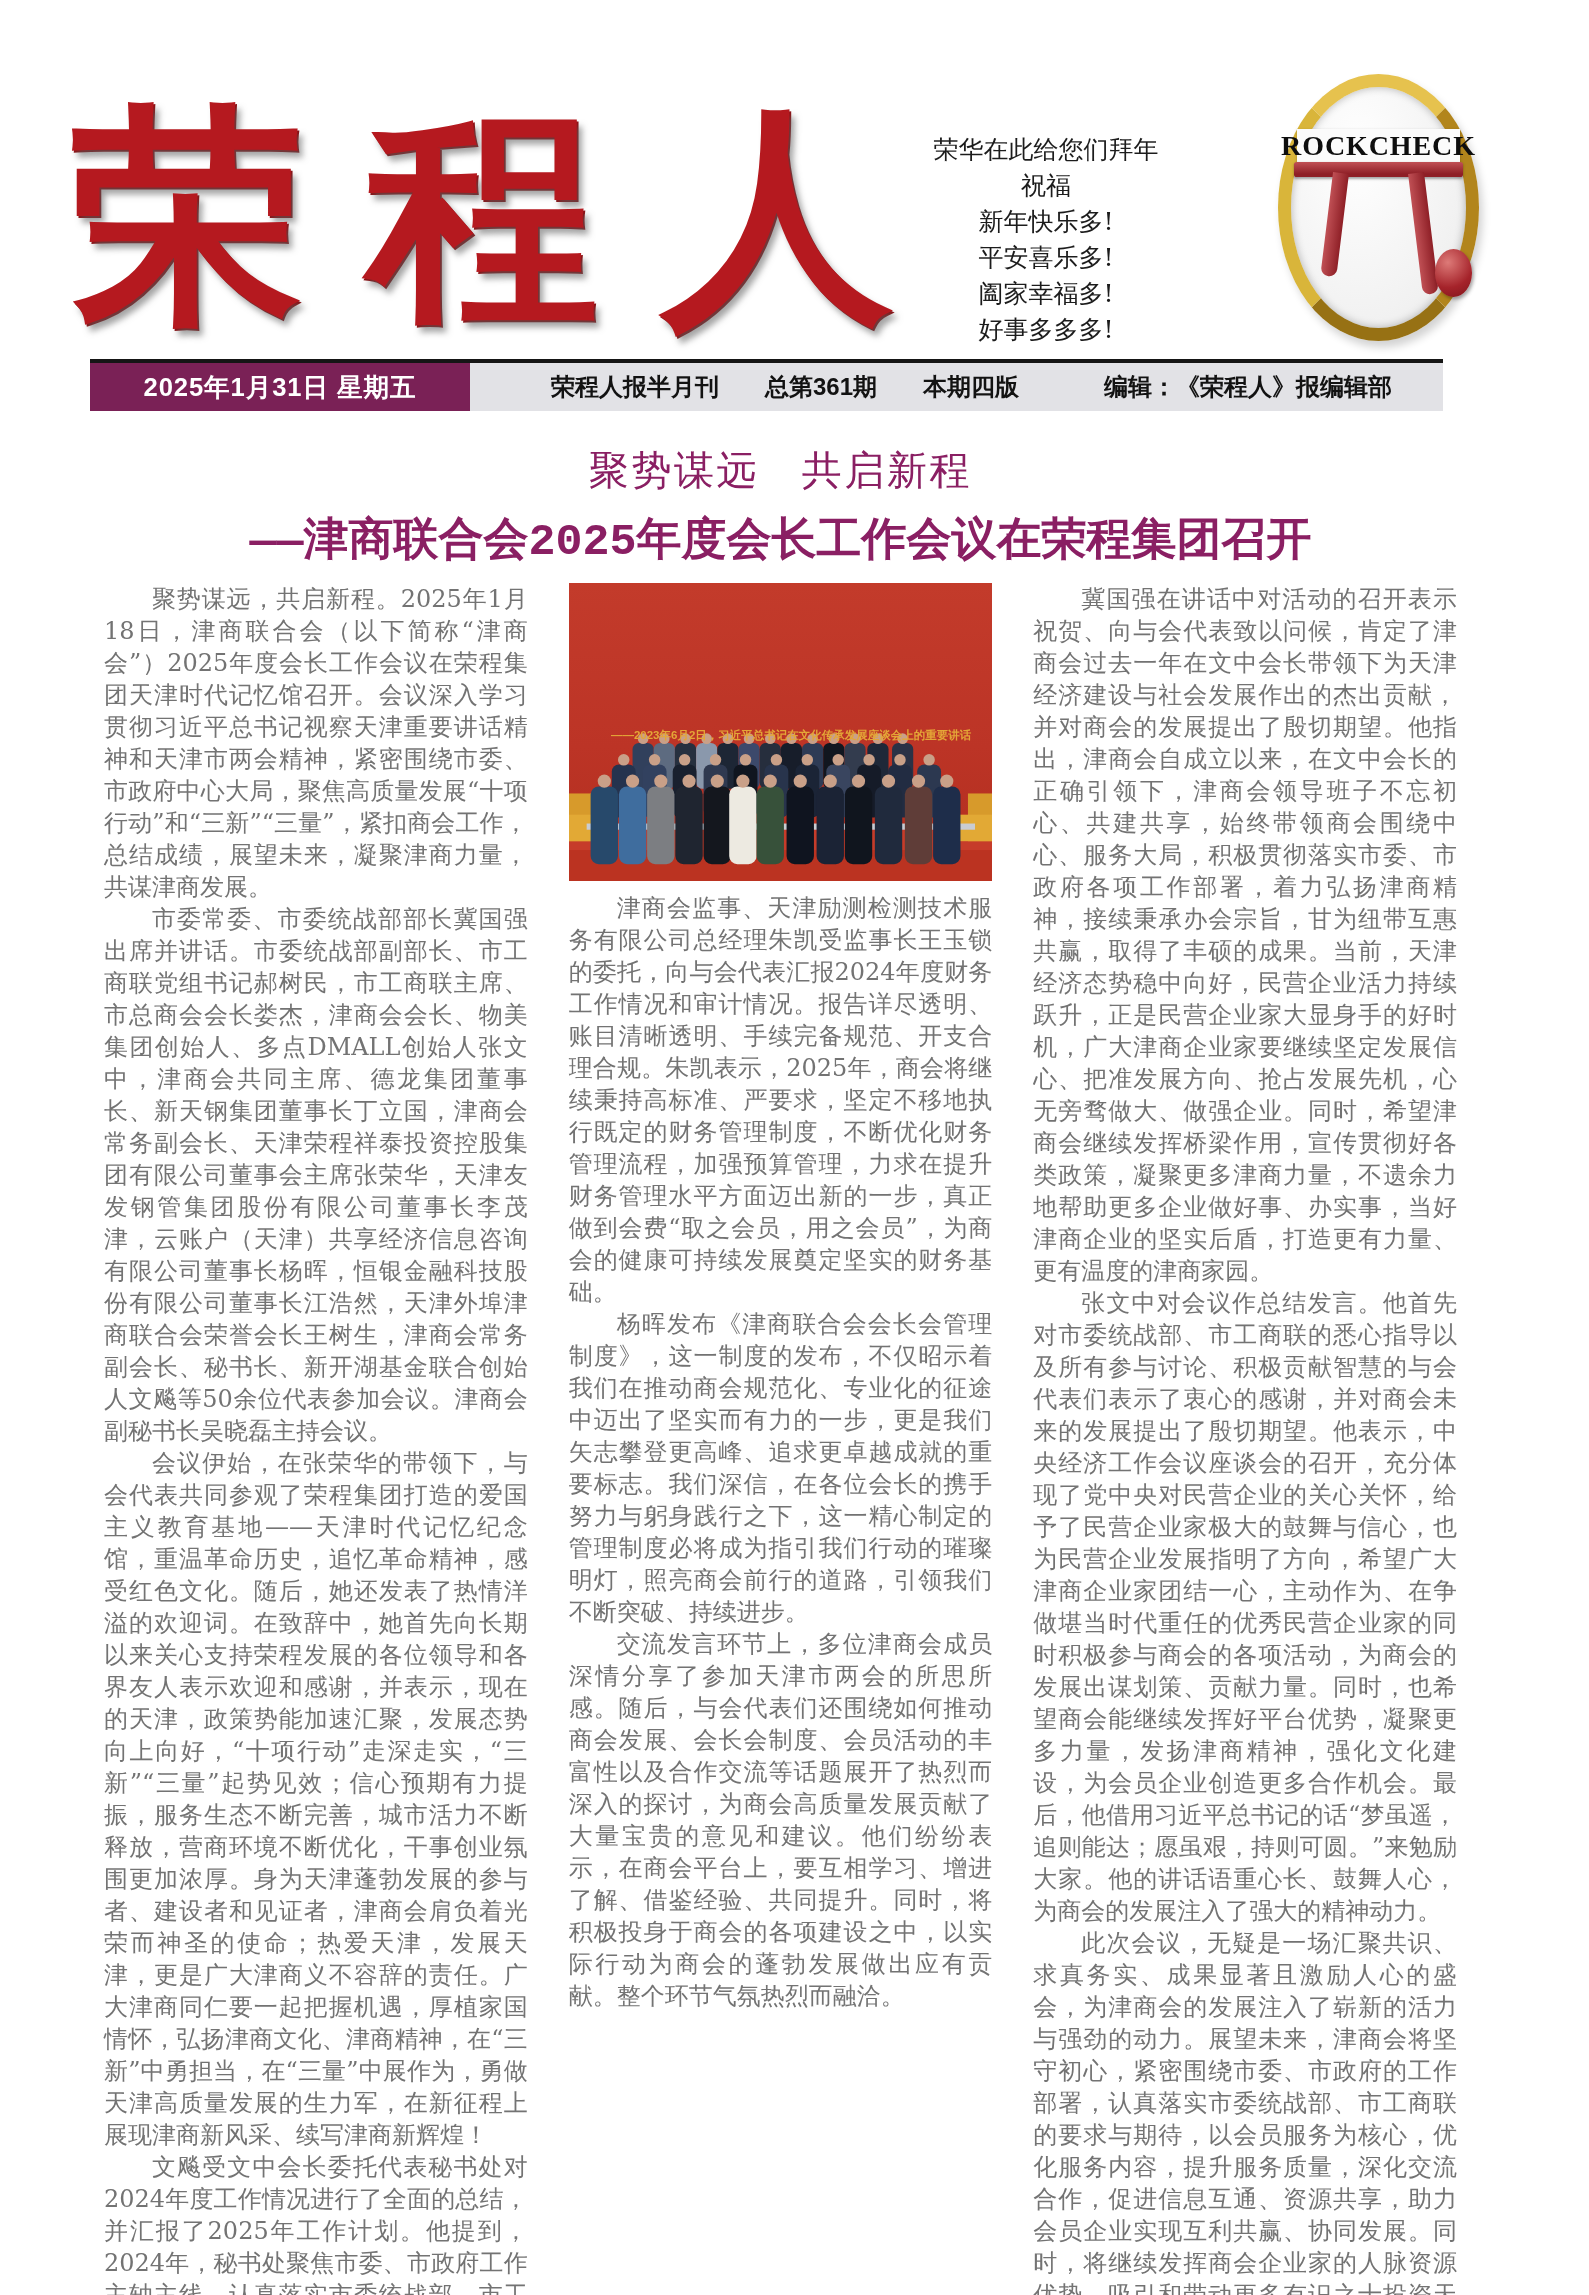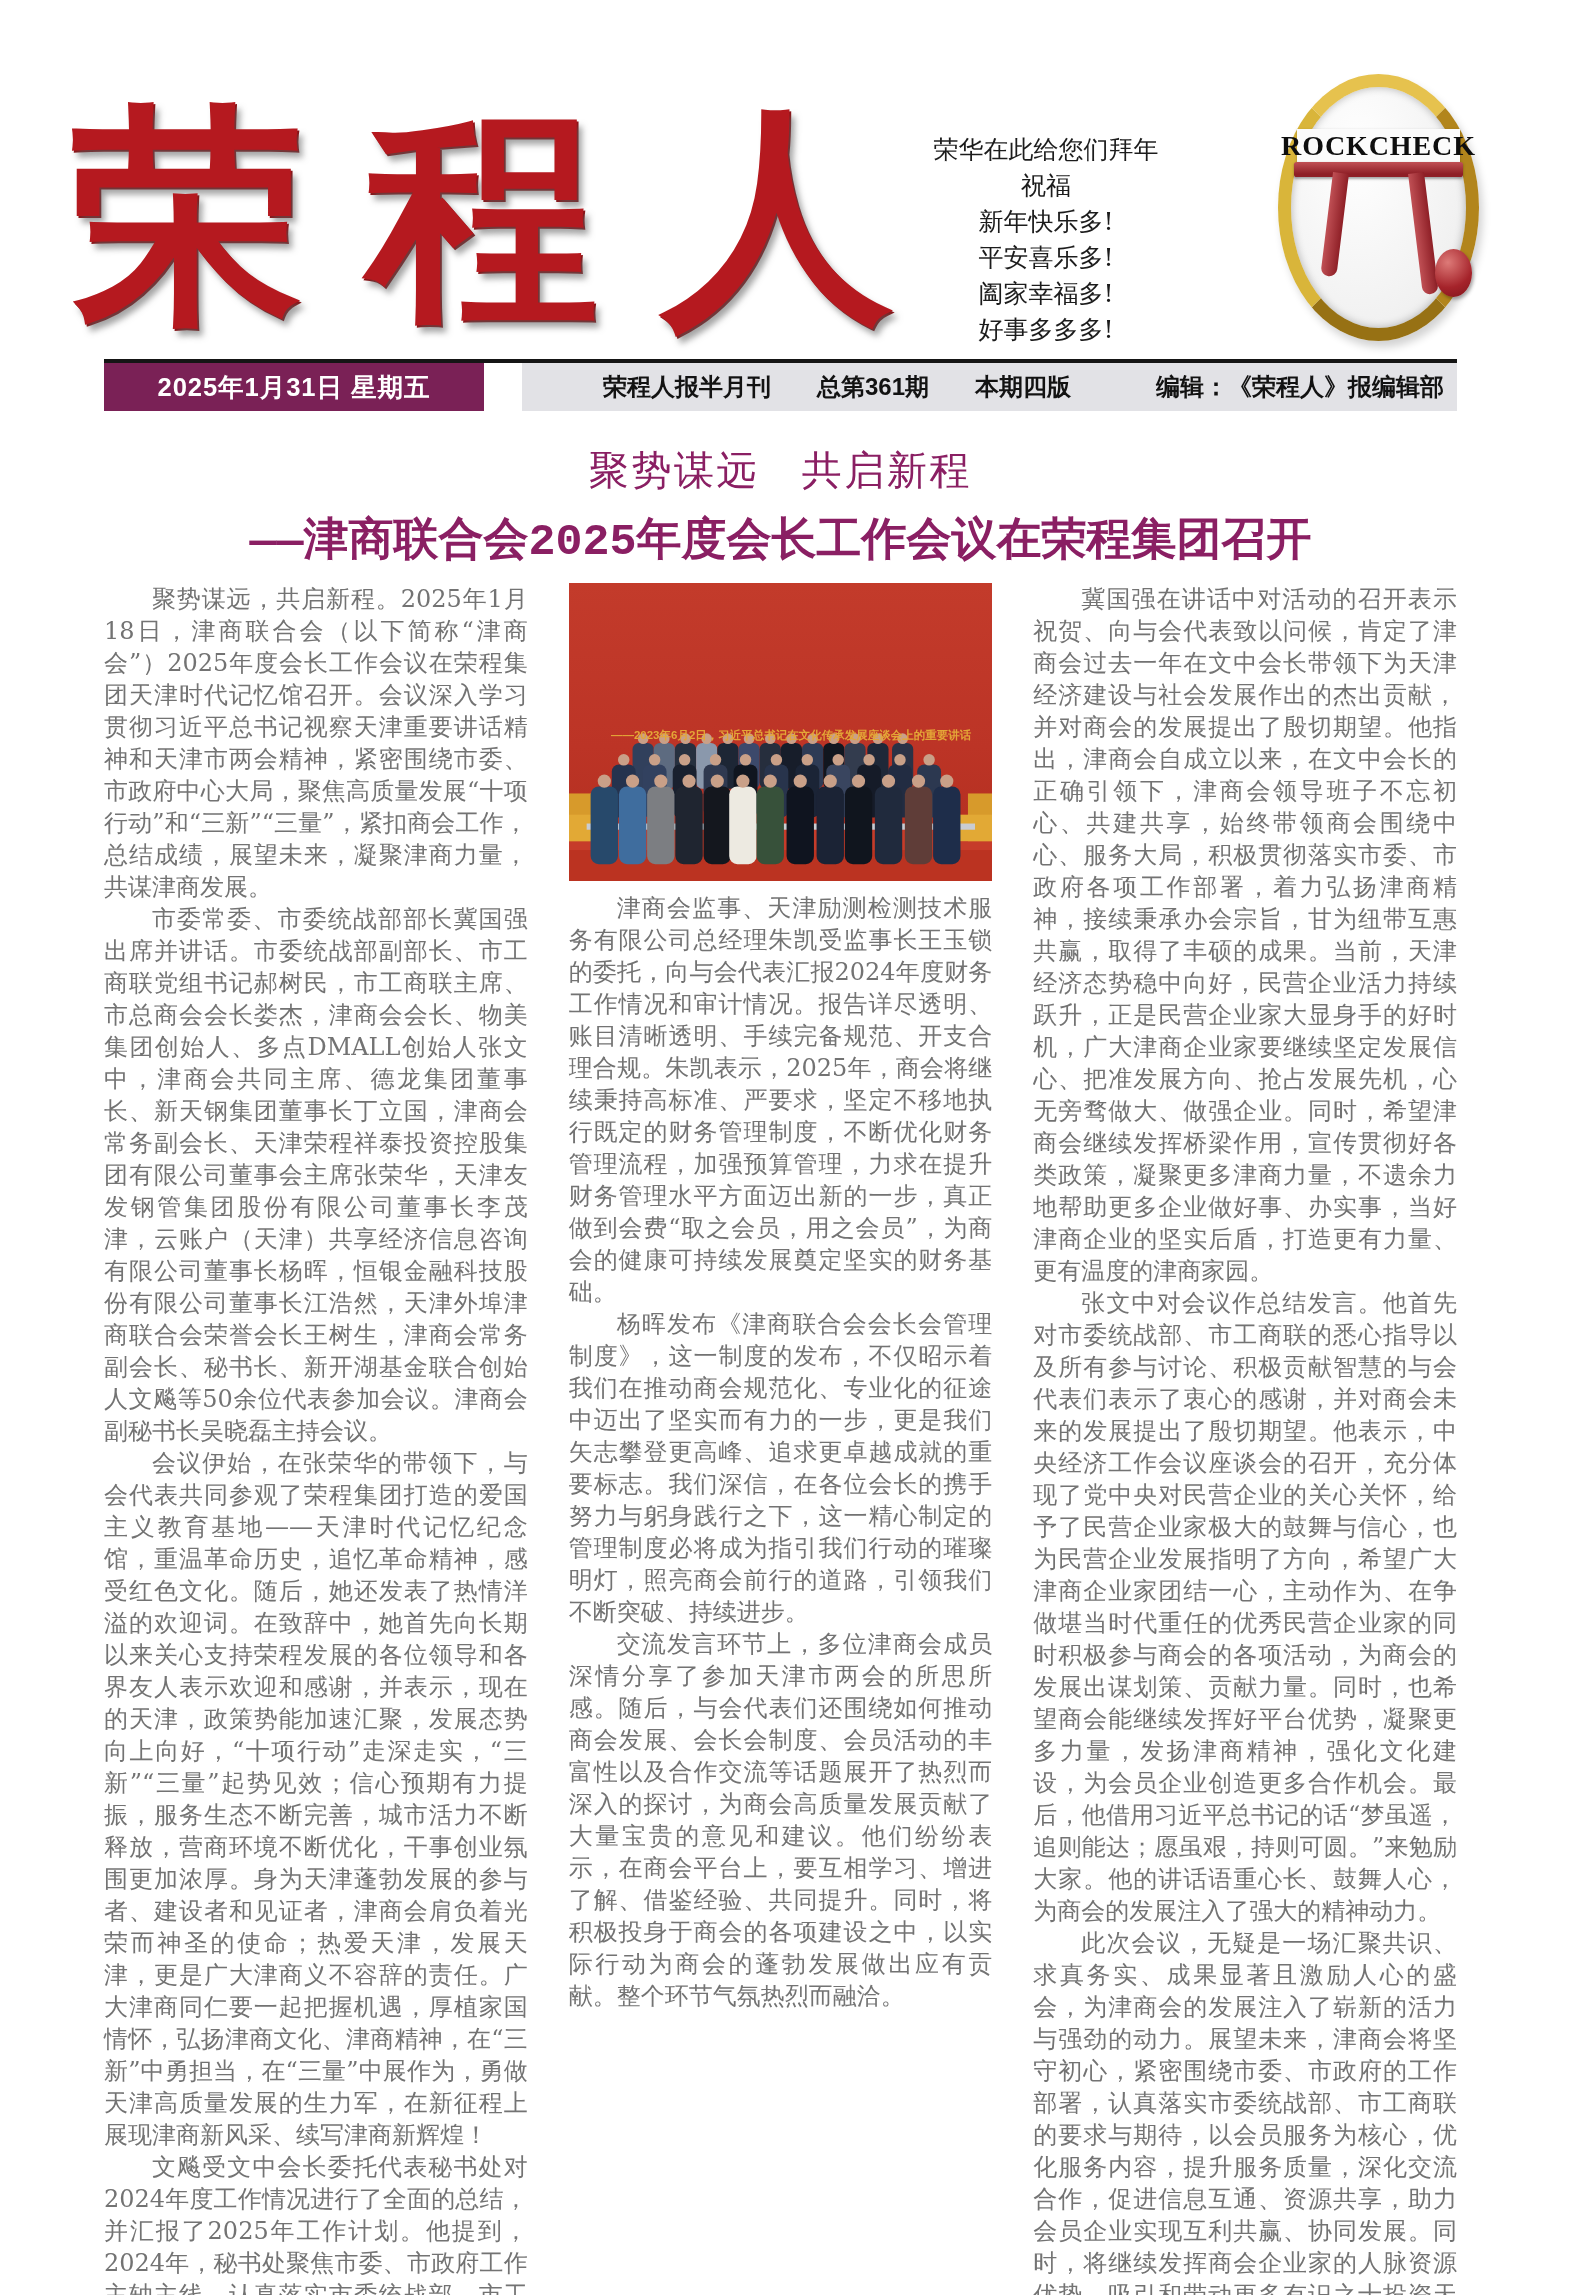--- a/index.html
+++ b/index.html
@@ -31,23 +31,23 @@
           background:linear-gradient(180deg,#c05055 0%, #8e1f26 80%); box-shadow:0 1.8px 2.6px rgba(0,0,0,.35); }
   .logo-leg { position:absolute; top:99px; width:16px; background:linear-gradient(90deg,#c05055,#8e1f26);
           border-radius:0 0 10.6px 10.6px; transform-origin:top center; }
   .logo-leg.left  { left:55px;  height:104px; transform:rotate(7deg); }
   .logo-leg.right { right:55px; height:122px; transform:rotate(-7deg); }
   .logo-dot { position:absolute; right:7px; bottom:44px; width:37px; height:48px; border-radius:50%;
           background:radial-gradient(circle at 35% 28%, #dd7a78 0%, #a5232a 60%, #7e151b 100%);
           box-shadow:1.8px 2.6px 3.5px rgba(0,0,0,.3); }
 
   
-  .dateline { position:absolute; left:104px; top:359px; width:1353px; height:52px;
+  .dateline { position:absolute; left:90px; top:359px; width:1353px; height:52px;
           border-top:4.4px solid #151515; display:flex;
-          font-family:"Liberation Sans","DejaVu Sans",sans-serif; font-weight:bold;gap:38px; }
+          font-family:"Liberation Sans","DejaVu Sans",sans-serif; font-weight:bold; }
   .date-box { width:380px; background:#7a2156; color:#ffffff; display:flex; align-items:center;
           justify-content:center; font-size:25.6px; letter-spacing:0.9px; }
   .issue-box { flex:1; background:#e2e2e6; color:#121212; display:flex; align-items:center;
           padding-left:81px; font-size:24px; }
   .issue-box .seg { margin-right:46px; white-space:nowrap; }
   .issue-box .seg.editor { margin-left:39px; margin-right:4px; }
 
   
   .headline { position:absolute; left:104px; top:443px; width:1353px; text-align:center;
           color:#8a1f63; font-family:"Liberation Sans","DejaVu Sans",sans-serif; }

